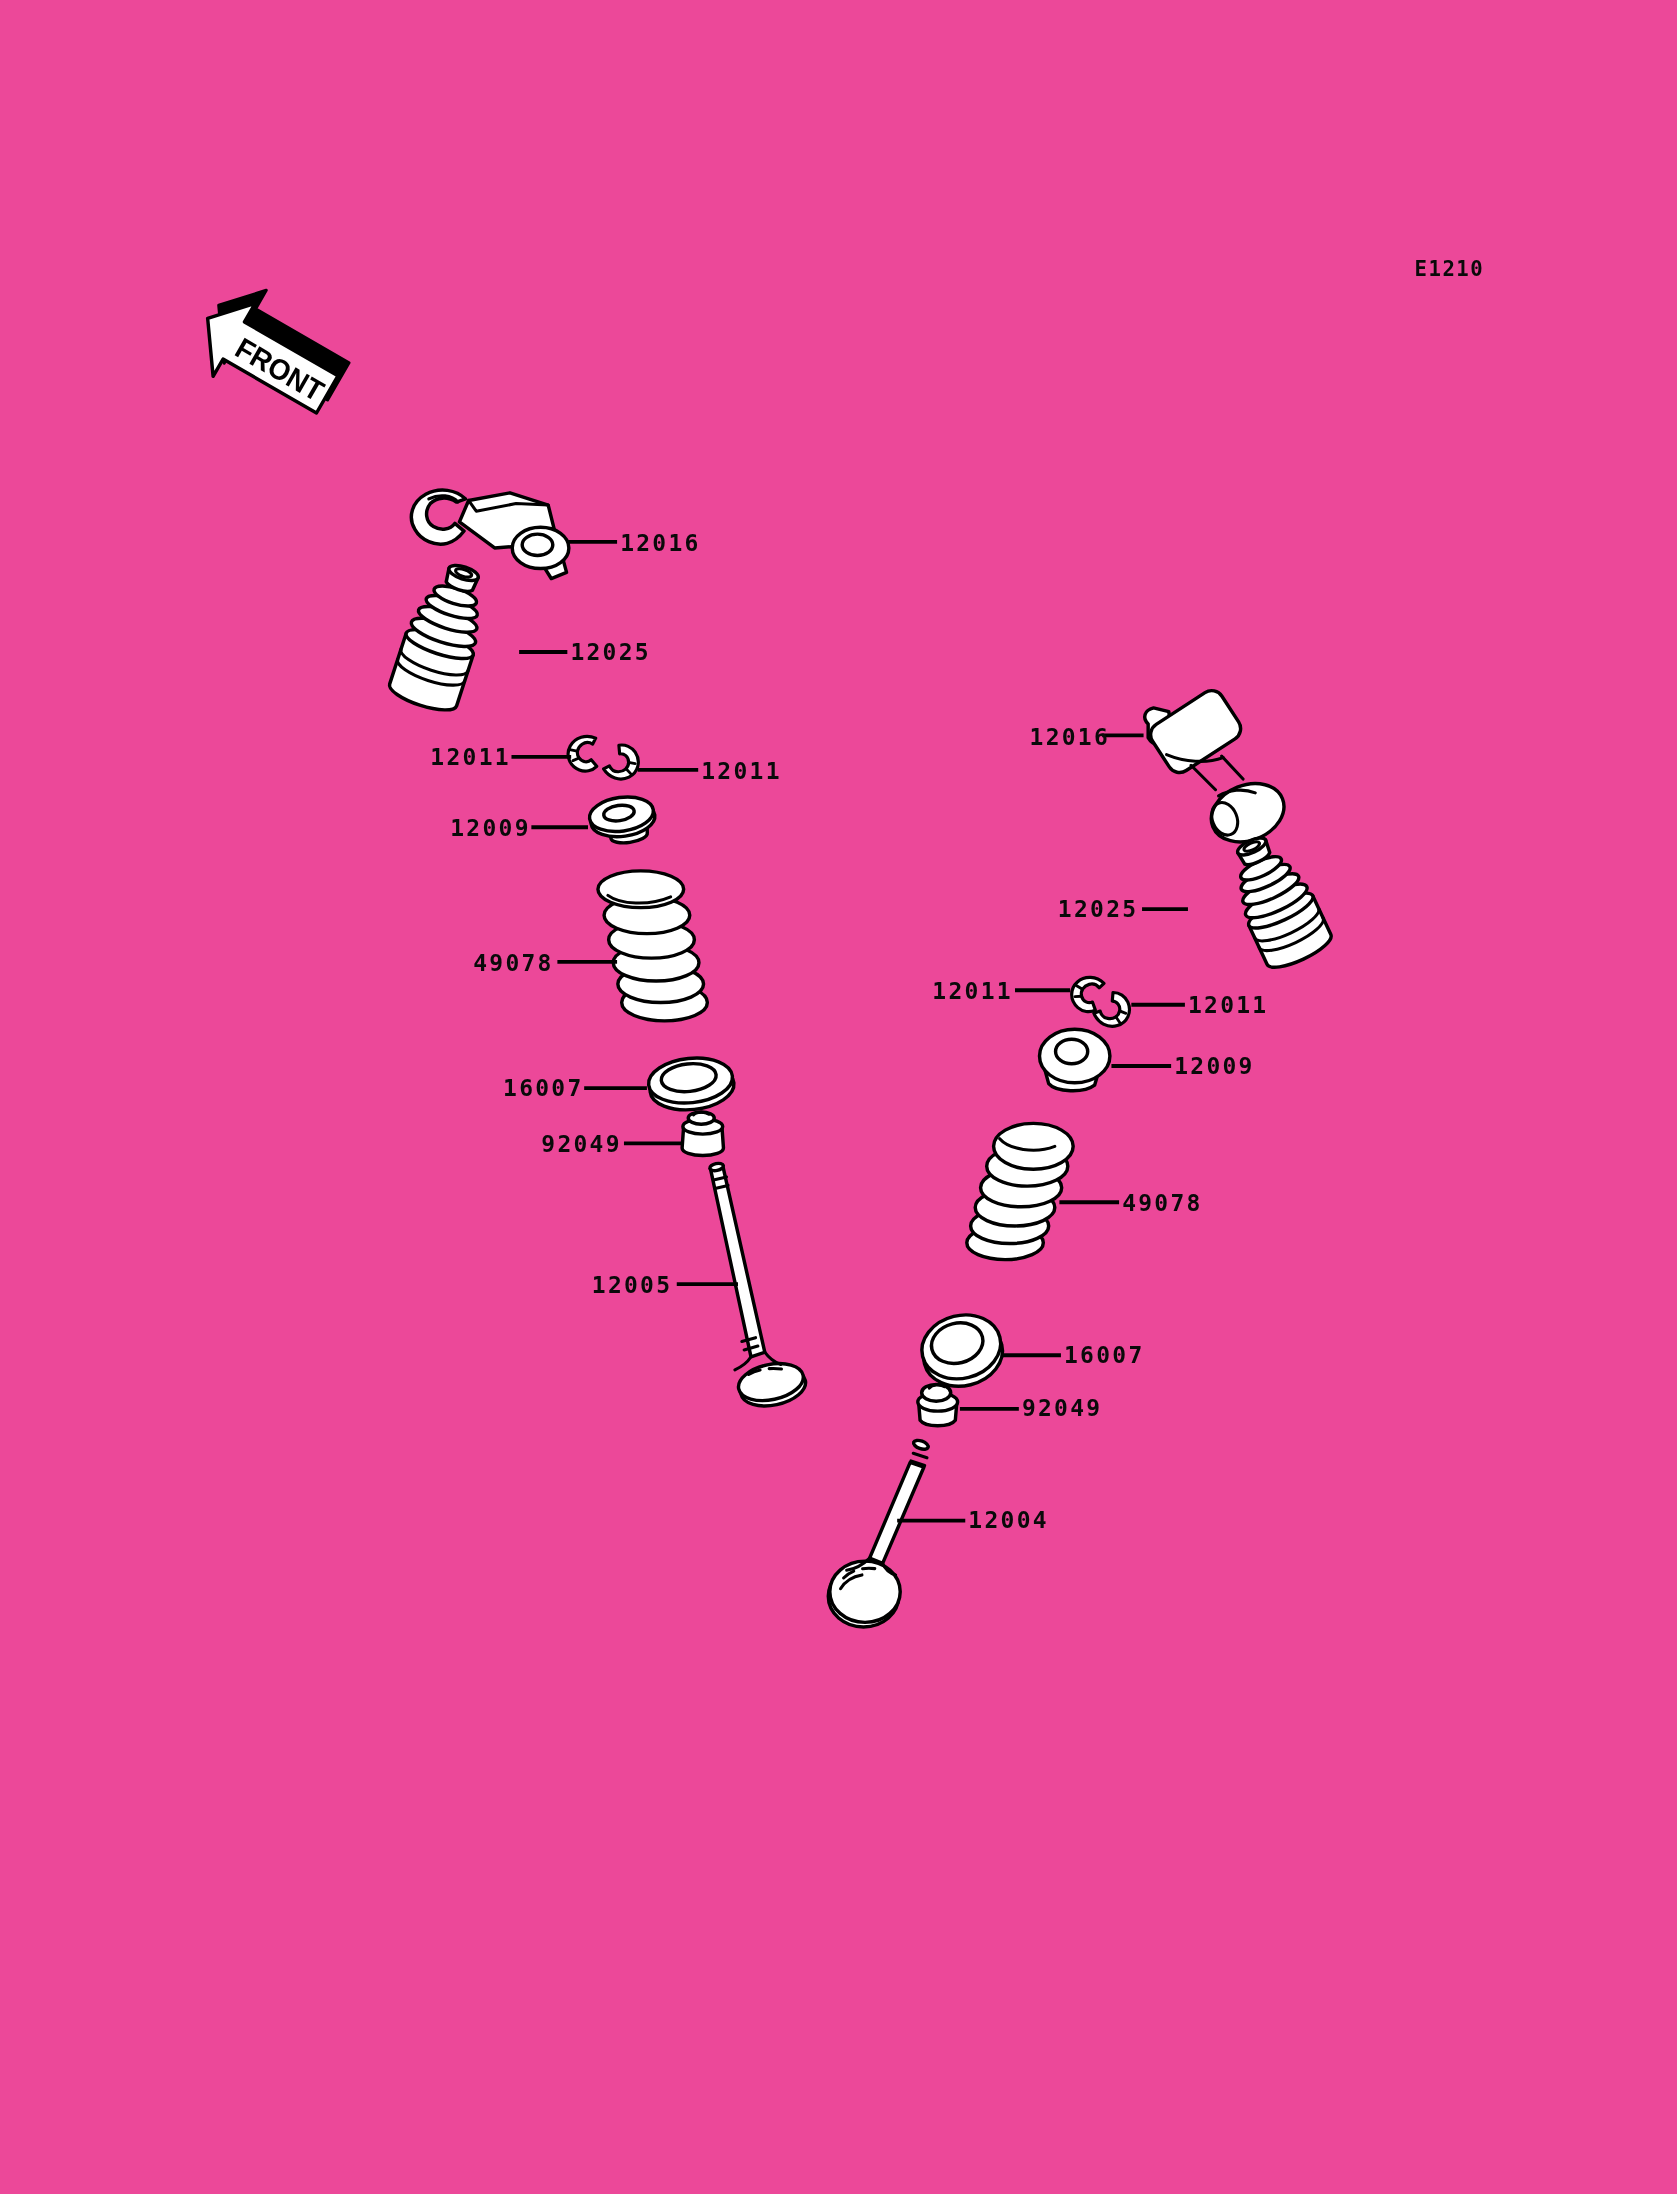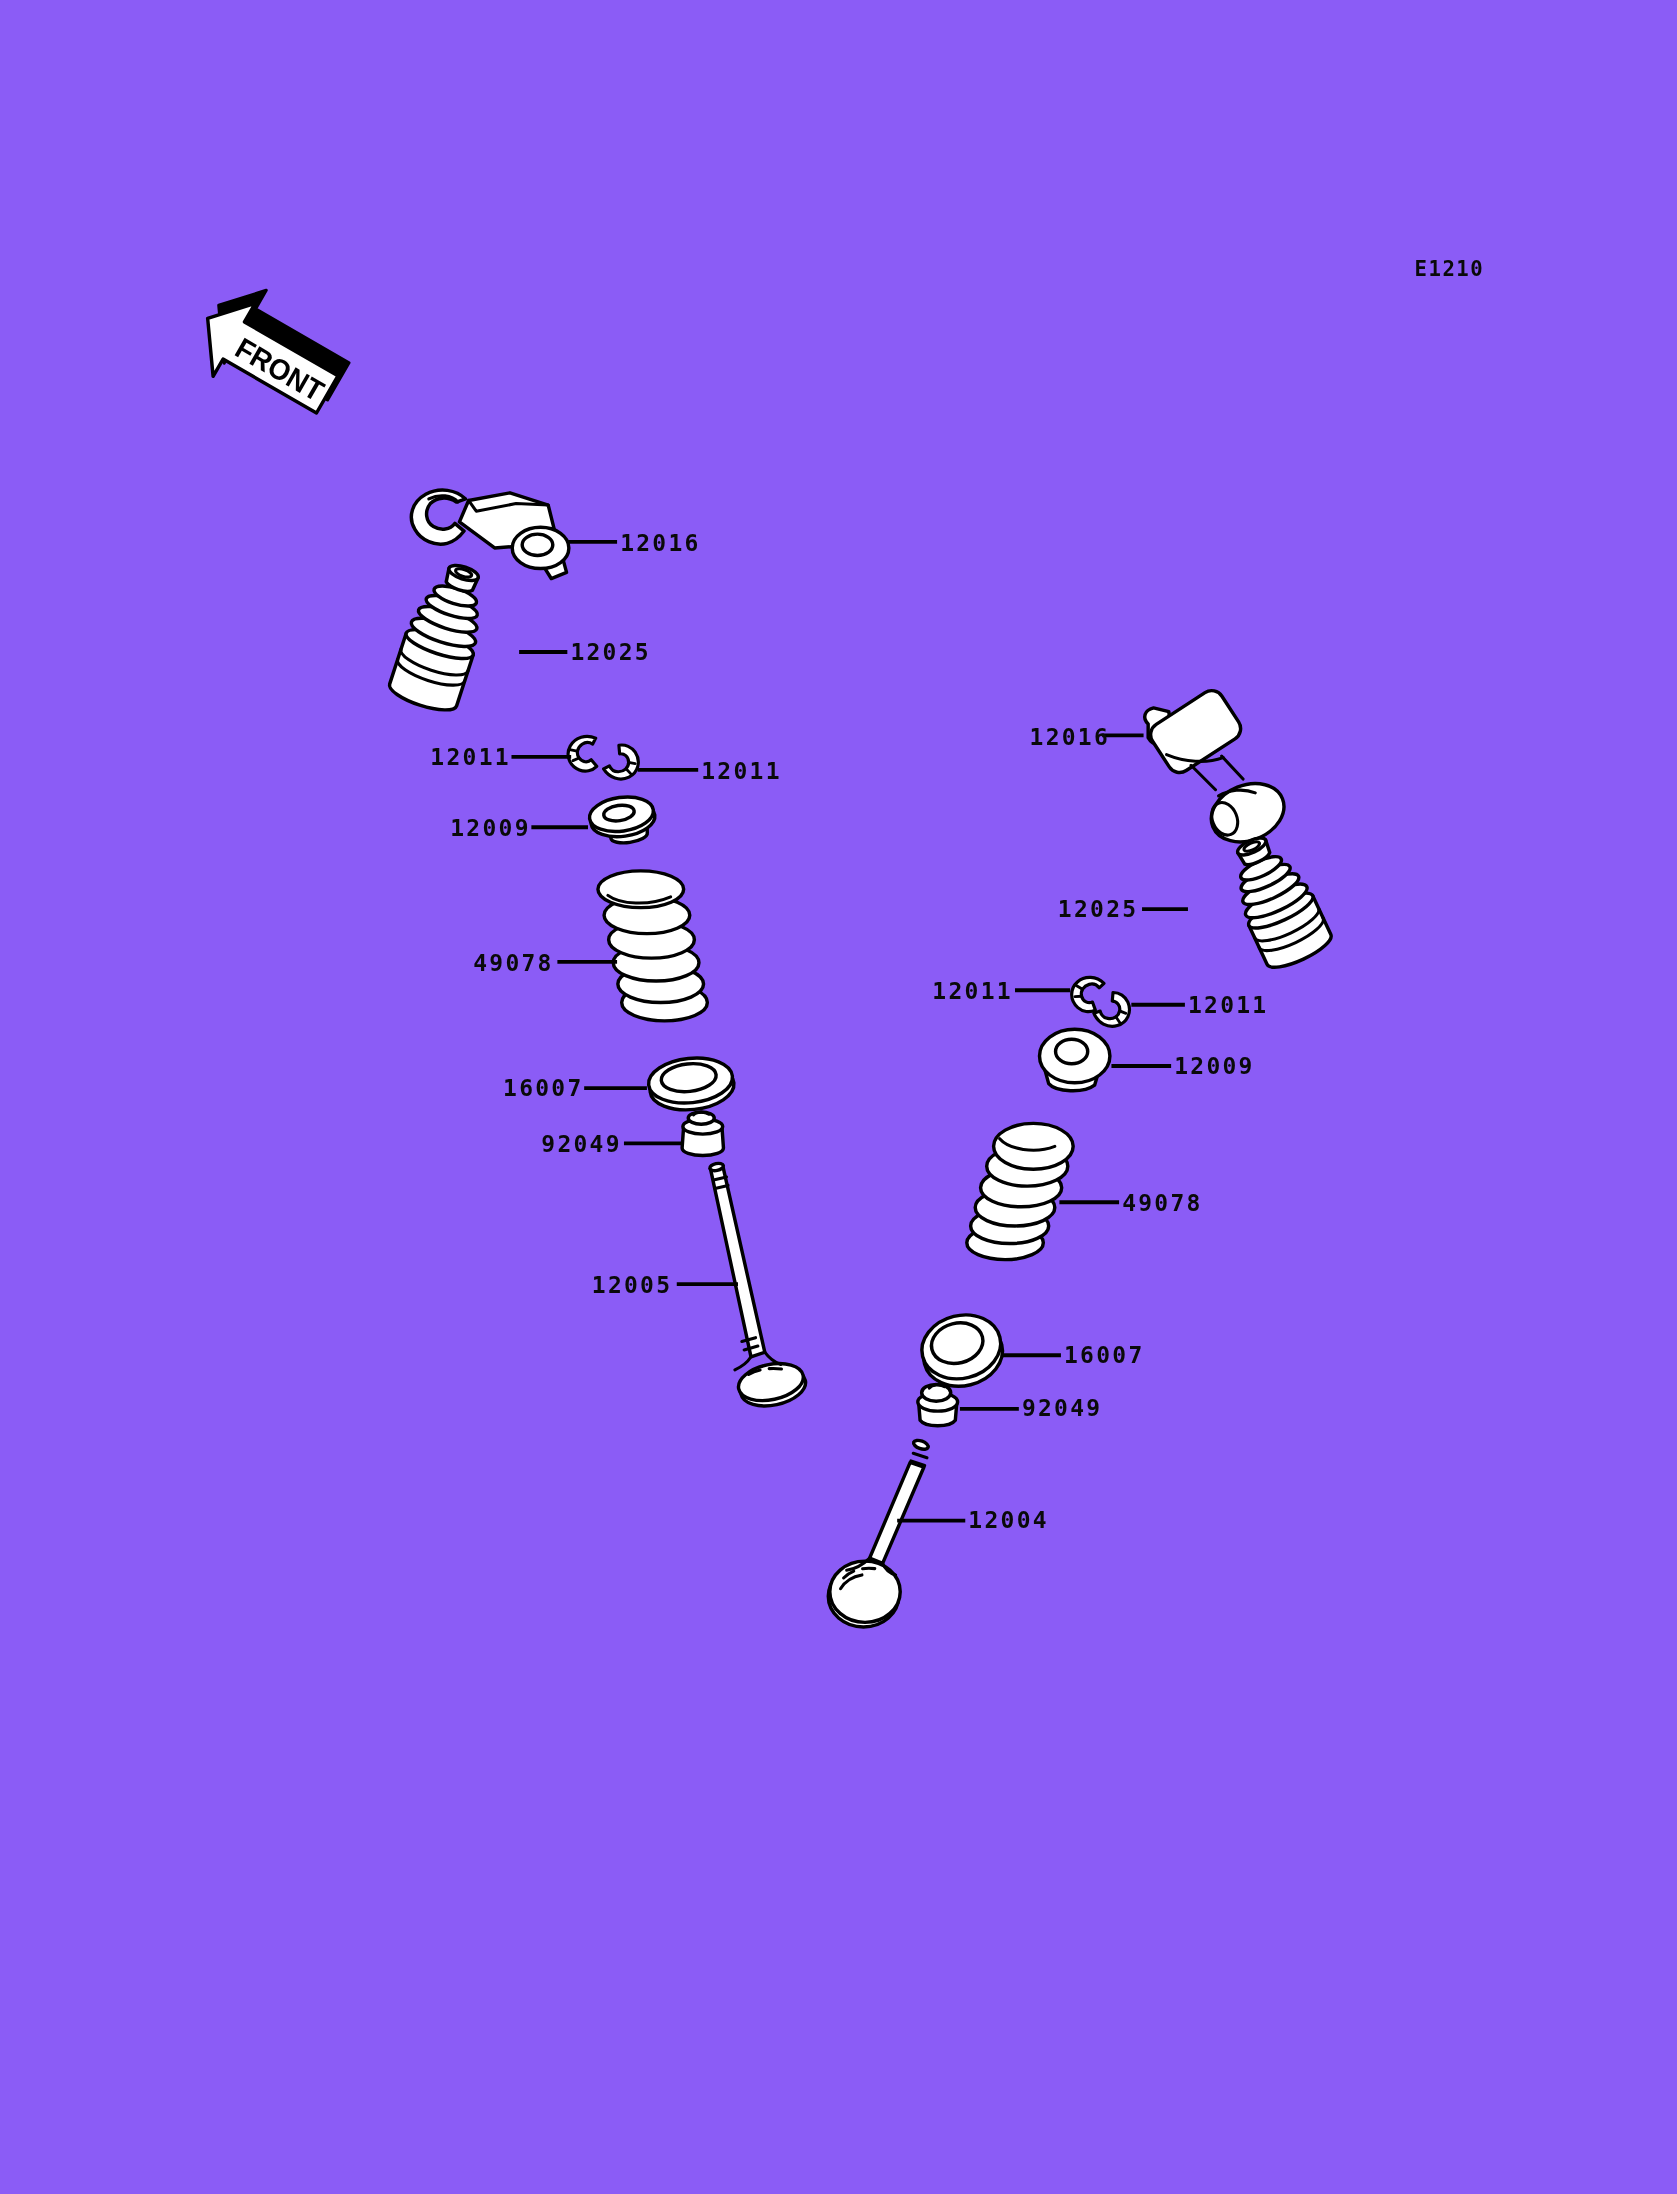--- a/index.html
+++ b/index.html
@@ -1,16 +1,16 @@
 <!DOCTYPE html>
 <html style="font-size:12.2px"><head>
 <meta charset="utf-8">
 <style>
   html,body{margin:0;padding:0;background:#fff;}
-  .page{position:relative;width:1678px;height:2194px;background:#8b5cf6;overflow:hidden;}
+  .page{position:relative;width:1678px;height:2194px;background:#ec4899;overflow:hidden;}
   svg{position:absolute;left:0;top:0;display:block;}
   .outline{fill:#ffffff;stroke:#000000;stroke-width:4.5;stroke-linecap:round;stroke-linejoin:round;}
   .stroke{fill:none;stroke:#000000;stroke-width:4;stroke-linecap:round;stroke-linejoin:round;}
   .lead{stroke:#000000;stroke-width:5;stroke-linecap:butt;}
   .dash{stroke-dasharray:16 12;}
   .part-label{font-family:"DejaVu Sans Mono",monospace;font-weight:700;font-size:30px;letter-spacing:3px;fill:#0a0a0a;}
   .code-label{font-family:"DejaVu Sans Mono",monospace;font-weight:700;font-size:27px;letter-spacing:2px;fill:#0a0a0a;}
   .front-text{font-family:"Liberation Sans",sans-serif;font-weight:700;font-size:38px;fill:#000;}
 </style>
 </head>

